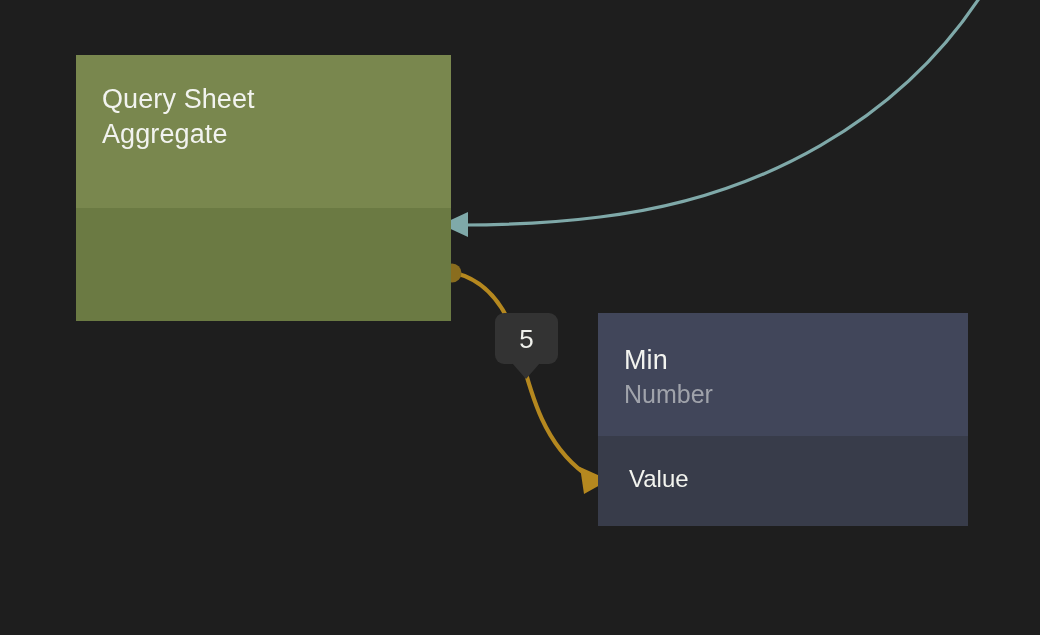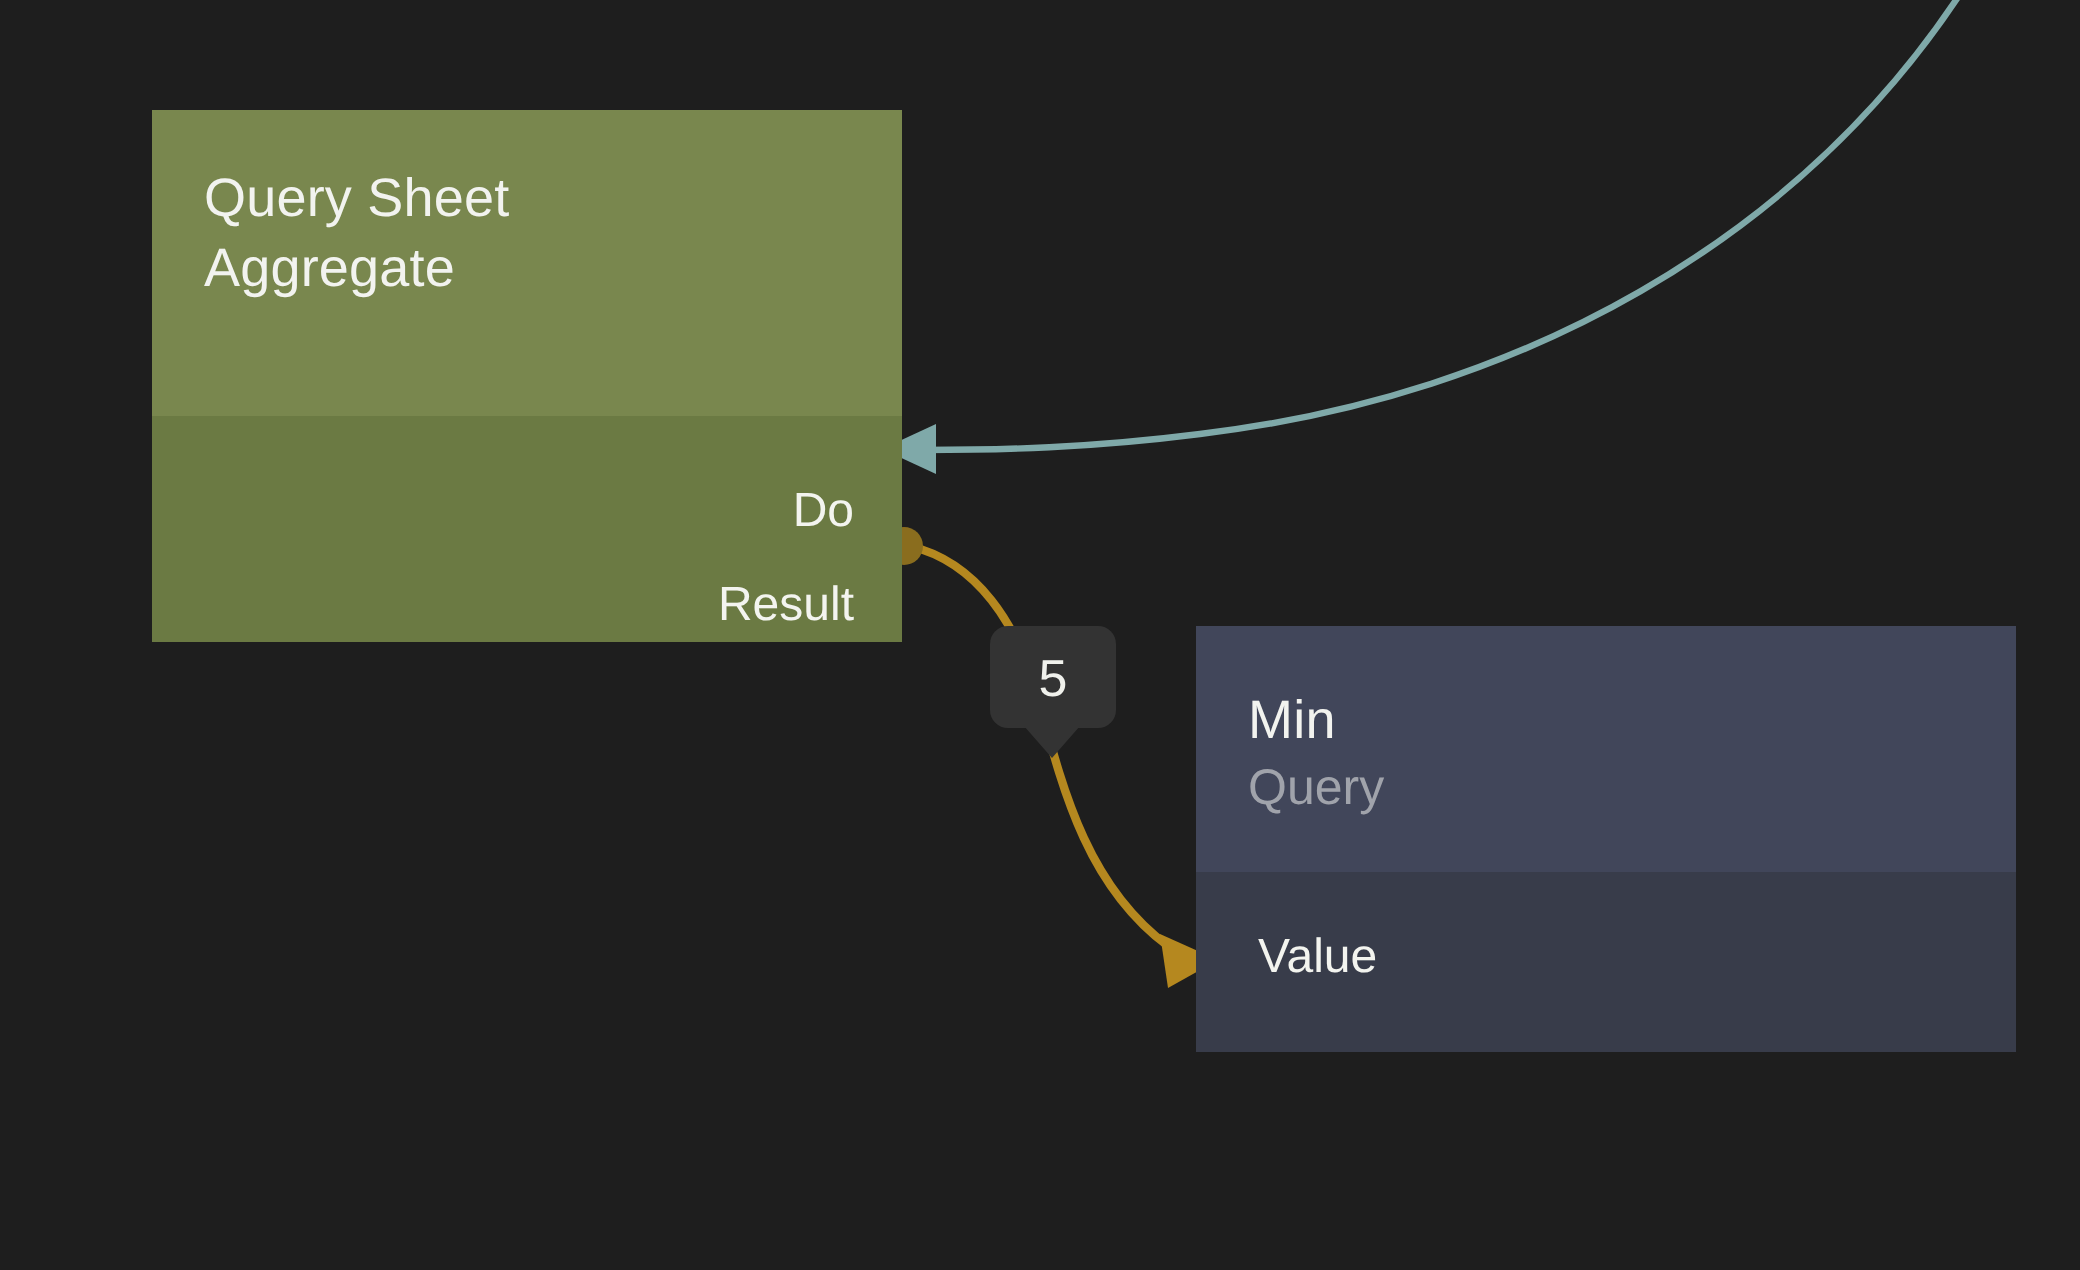--- a/index.html
+++ b/index.html
@@ -92,21 +92,21 @@
     font-weight: 400;
     white-space: nowrap;
   }
   #row-do  { top: 34px; }
   #row-result { top: 81px; }
 
   
   #node-min {
     left: 598px;
     top: 313px;
-    width: 410px;
+    width: 370px;
     height: 213px;
     background: #c2410c;
   }
   #node-min .node-header {
     height: 123px;
     background: #41465a;
     padding: 30px 22px 0 26px;
   }
   #node-min .node-body {
     height: 90px;
@@ -166,37 +166,26 @@
     <path d="M 609 480 L 580 467 L 584 494 Z" fill="#b5881f"></path>
 
     <circle cx="452" cy="273" r="9.5" fill="#8a6d1e"></circle>
   </svg>
 
   <div class="node" id="node-query">
     <div class="node-header">
       <div class="node-title">Query Sheet
 Aggregate</div>
     </div>
-    <div class="node-body">
-
-      <div class="port-row-right" id="row-do">
-        <span class="port-label">Do</span>
-      </div>
-
-      <div class="port-row-right" id="row-result">
-        <span class="port-label">Result</span>
-      </div>
-
-    </div>
   </div>
 
   <div class="node" id="node-min">
     <div class="node-header">
       <div class="node-title">Min</div>
-      <div class="node-subtitle">Query</div>
+      <div class="node-subtitle">Number</div>
     </div>
     <div class="node-body">
 
       <div class="port-row-left" id="row-value">
         <span class="port-label">Value</span>
       </div>
 
     </div>
   </div>
 

